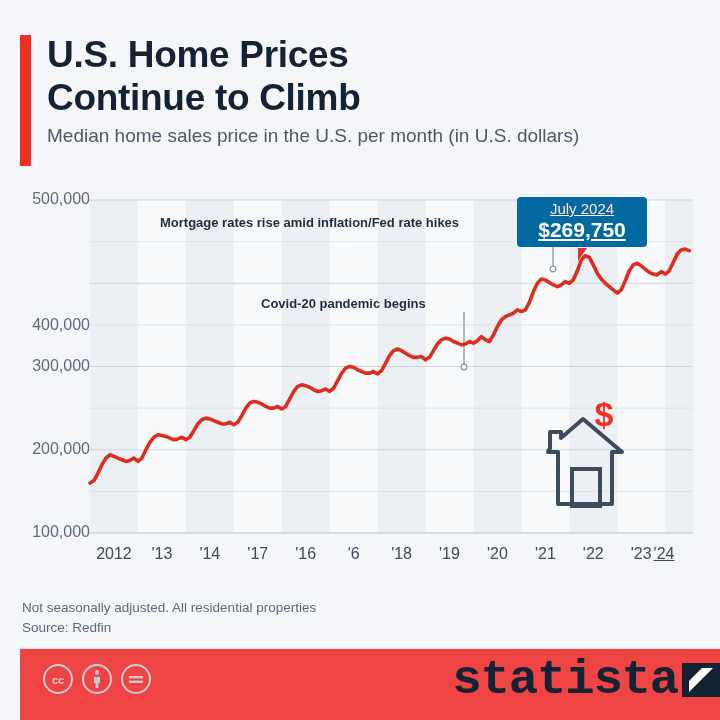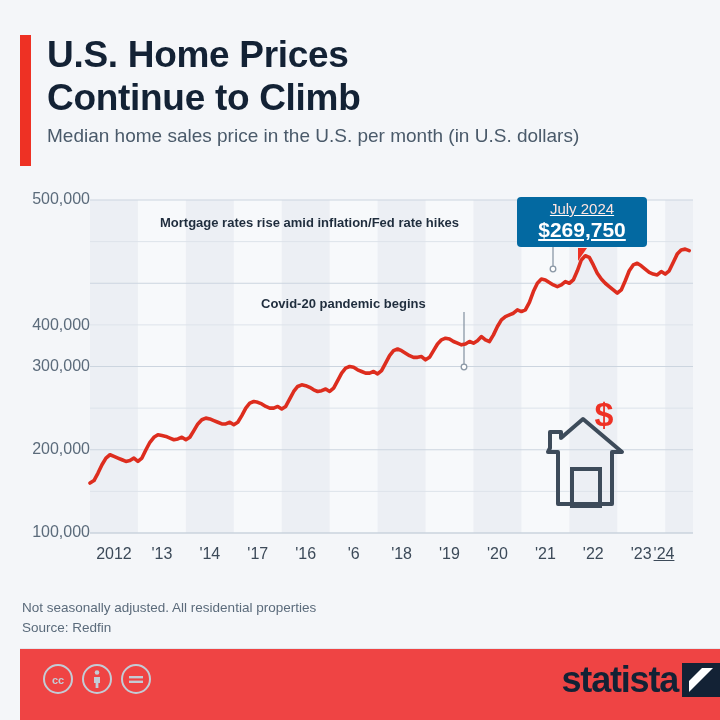--- a/index.html
+++ b/index.html
@@ -183,25 +183,26 @@
   }
   #statista-logo {
     position: absolute;
     right: 20px;
     top: 12px;
     display: flex;
     align-items: center;
     gap: 4px;
   }
   #statista-wordmark {
-    font-size: 36px;
+    font-size: 49px;
     font-weight: bold;
     color: #132235;
     letter-spacing: -1.2px;
     line-height: 36px;
+    font-family: Liberation Mono, monospace;
   }
 </style>
 </head>
 <body>
 
 <div id="infographic">
 
   <div id="header">
     <div id="title-accent-bar"></div>
     <div id="title-block">

